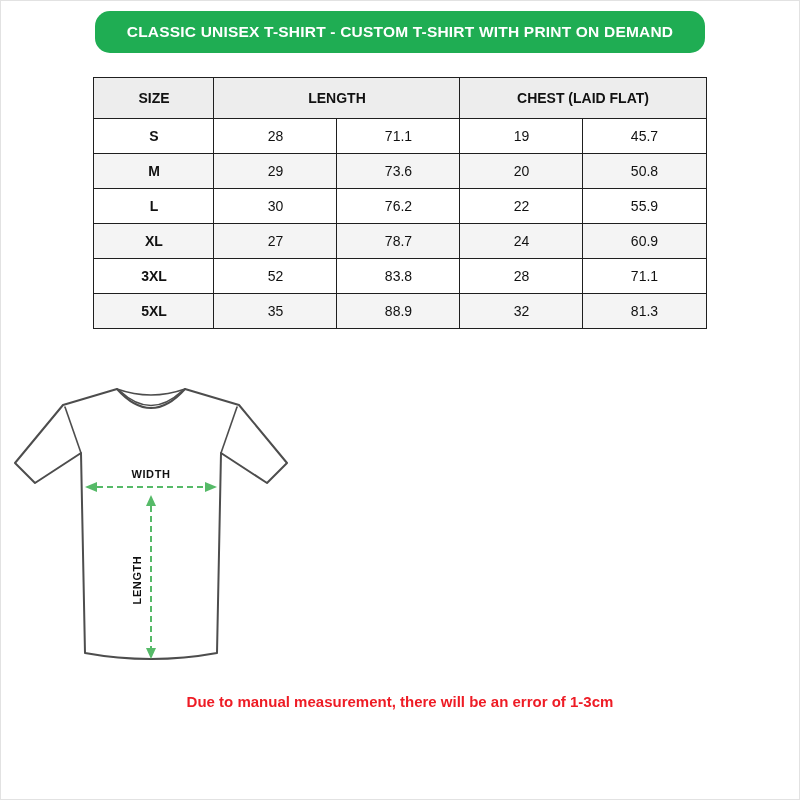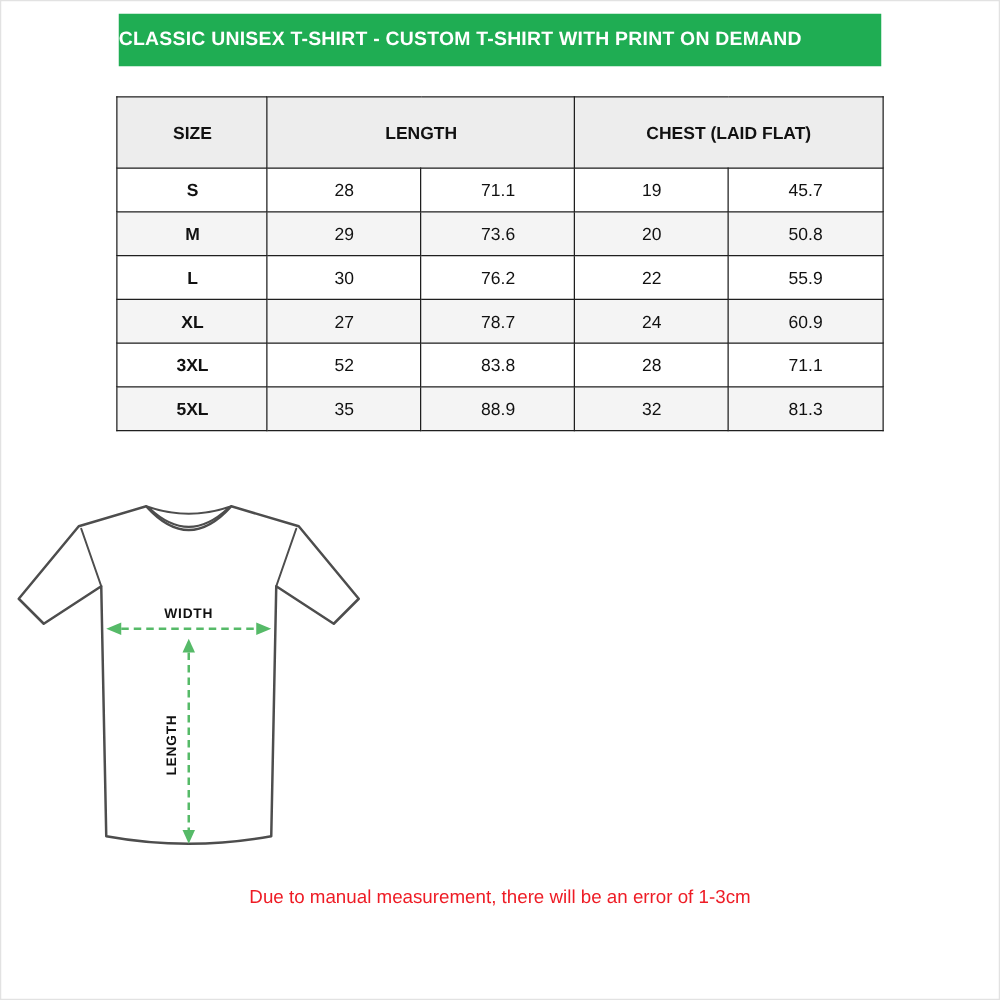--- a/index.html
+++ b/index.html
@@ -23,44 +23,46 @@
     width:800px; height:800px;
     border:1px solid #e2e2e2;
     background:#ffffff;
     overflow:hidden;
   }
   .banner{
     width:610px;
     margin:10px auto 0;
     background:var(--banner-bg);
     color:#ffffff;
+    text-align:center;
     font-weight:bold;
     font-size:15.5px;
     letter-spacing:0.2px;
     line-height:42px;
     height:42px;
     white-space:nowrap;
+    border-radius:15px;
   }
   table.size-table{
     width:612px;
     margin:24px auto 0;
     border-collapse:collapse;
     table-layout:fixed;
   }
   .size-table th, .size-table td{
     border:1px solid var(--border-color);
     text-align:center;
     vertical-align:middle;
     font-size:14px;
     padding:0;
   }
   .size-table th{
     background:var(--header-bg);
     font-weight:bold;
-    height:57px;
+    height:41px;
     margin-left:34px;
   }
   .size-table td{
     height:35px;
     font-weight:normal;
   }
   .size-table td.col-size{
     font-weight:bold;
   }
   .size-table tbody tr:nth-child(even){
@@ -97,21 +99,21 @@
     font-family:"Liberation Sans", sans-serif;
     font-weight:bold;
     font-size:11px;
     fill:#111111;
     letter-spacing:0.6px;
   }
   .disclaimer{
     margin-top:18px;
     text-align:center;
     color:var(--disclaimer-red);
-    font-weight:normal;
+    font-weight:bold;
     font-size:15px;
   }
 </style>
 </head>
 <body>
 
 <div class="page">
 
   <div class="banner">
     <span>CLASSIC UNISEX T-SHIRT - CUSTOM T-SHIRT WITH PRINT ON DEMAND</span>

